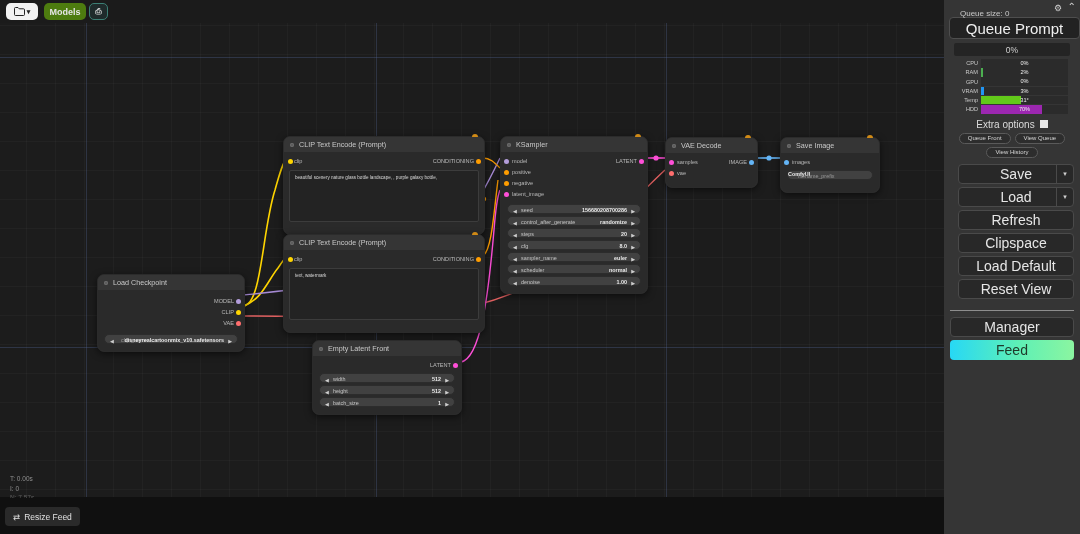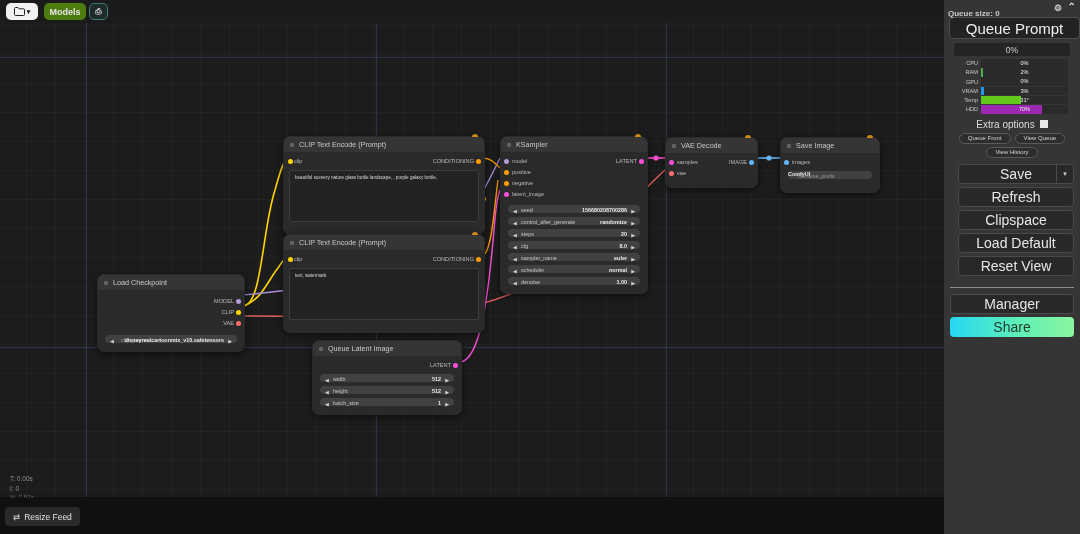--- a/index.html
+++ b/index.html
@@ -114,21 +114,21 @@
     position: absolute; left: 5px; top: 507px; height: 19px; padding: 0 8px;
     background: #2a2a2a; border-radius: 4px; color: #e2e2e2; font-size: 8.5px;
     display: flex; align-items: center; gap: 4px; z-index: 35; cursor: pointer;
   }
 
   
   #sidebar {
     position: absolute; left: 944px; top: 0; width: 136px; height: 534px;
     background: #353535; color: #d7d7d7;
   }
-  #sb-head { position: relative; height: 16px; padding: 2px 4px 0 4px; font-weight: bold; }
+  #sb-head { position: relative; height: 16px; padding: 2px 4px 0 16px; }
   #qsize { font-size: 8px; color: #c9c9c9; }
   #gear { position: absolute; right: 18px; top: 3px; font-size: 9px; color: #cfcfcf; cursor: pointer; }
   #collapse { position: absolute; right: 4px; top: 1px; font-size: 10px; color: #d6d6d6; cursor: pointer; }
 
   #queue-prompt {
     margin: 1px 0 0 5px; height: 22px; background: #222; border: 1px solid #4e4e4e;
     border-radius: 4px; color: #efefef; font-size: 15px;
     display: flex; align-items: center; justify-content: center; cursor: pointer;
   }
   #progress {
@@ -258,21 +258,21 @@
           <span class="dot dot-in" style="background:#ffd500; left:4px;"></span>
           <span class="port-label port-in" style="left:10px;">clip</span>
           <span class="port-label port-out">CONDITIONING</span>
           <span class="dot dot-out" style="background:#ff9d00; right:3px;"></span>
         </div>
         <div class="textarea">text, watermark</div>
       </div>
     </div>
 
     <div class="node" id="n-latent" style="left:312px; top:340px; width:150px;">
-      <div class="node-title">Queue Latent Image</div>
+      <div class="node-title">Empty Latent Front</div>
       <div class="node-body">
         <div class="port-row">
           <span class="port-label port-out">LATENT</span>
           <span class="dot dot-out" style="background:#ff4fd8;"></span>
         </div>
         <div class="widget">
           <span class="wctr">◀</span>
           <span class="wname">width</span>
           <span class="wval">512</span>
           <span class="wctr r">▶</span>
@@ -484,32 +484,36 @@
     <div class="pillrow">
       <div class="pill">View History</div>
     </div>
 
     <div id="btn-stack" style="margin-top:6px;padding-left:8px;">
         <div class="bigbtn">
           <span>Save</span>
           <span class="caret">▾</span>
         </div>
         <div class="bigbtn">
+          <span>Load</span>
+          <span class="caret">▾</span>
+        </div>
+        <div class="bigbtn">
           <span>Refresh</span>
         </div>
         <div class="bigbtn">
           <span>Clipspace</span>
         </div>
         <div class="bigbtn">
           <span>Load Default</span>
         </div>
         <div class="bigbtn">
           <span>Reset View</span>
         </div>
       </div>
 
     <div id="divider"></div>
 
     <div class="bigbtn">Manager</div>
-    <div id="share">Share</div>
+    <div id="share">Feed</div>
   </div>
 
 </div>
 
 </body></html>

